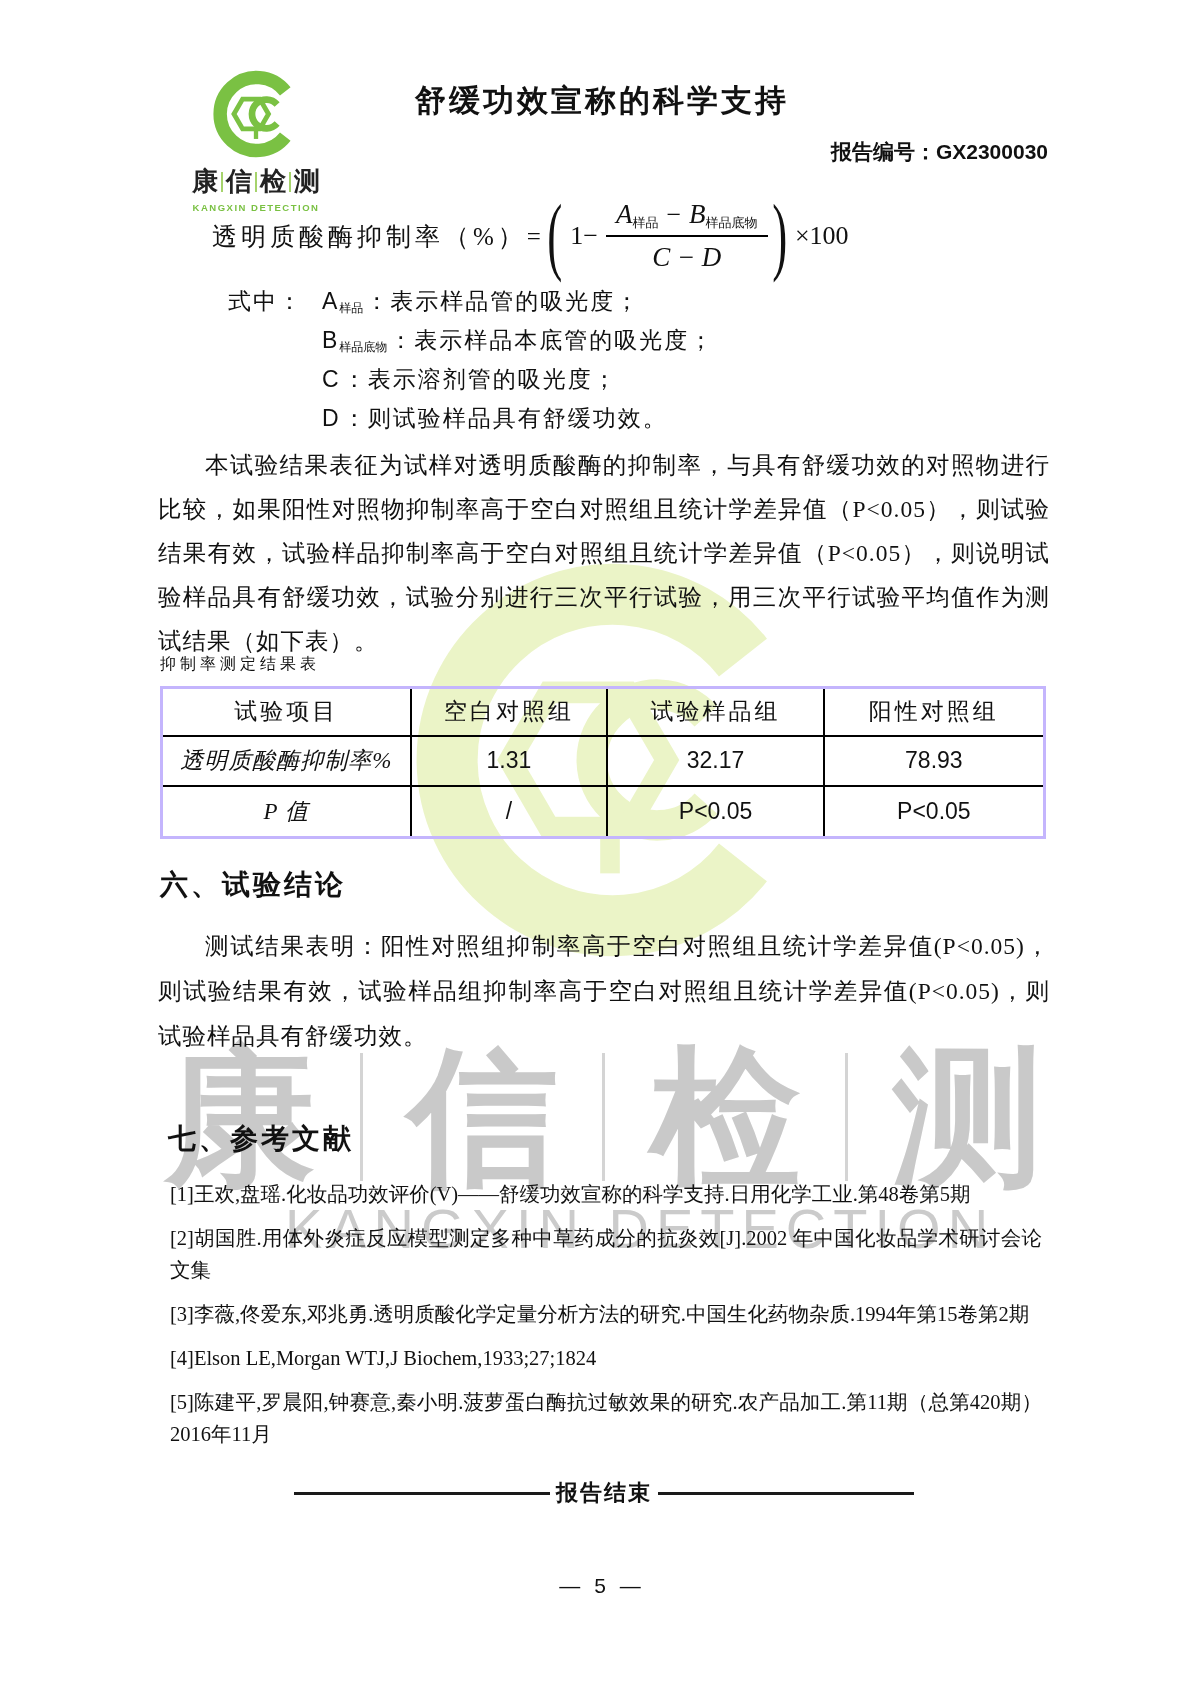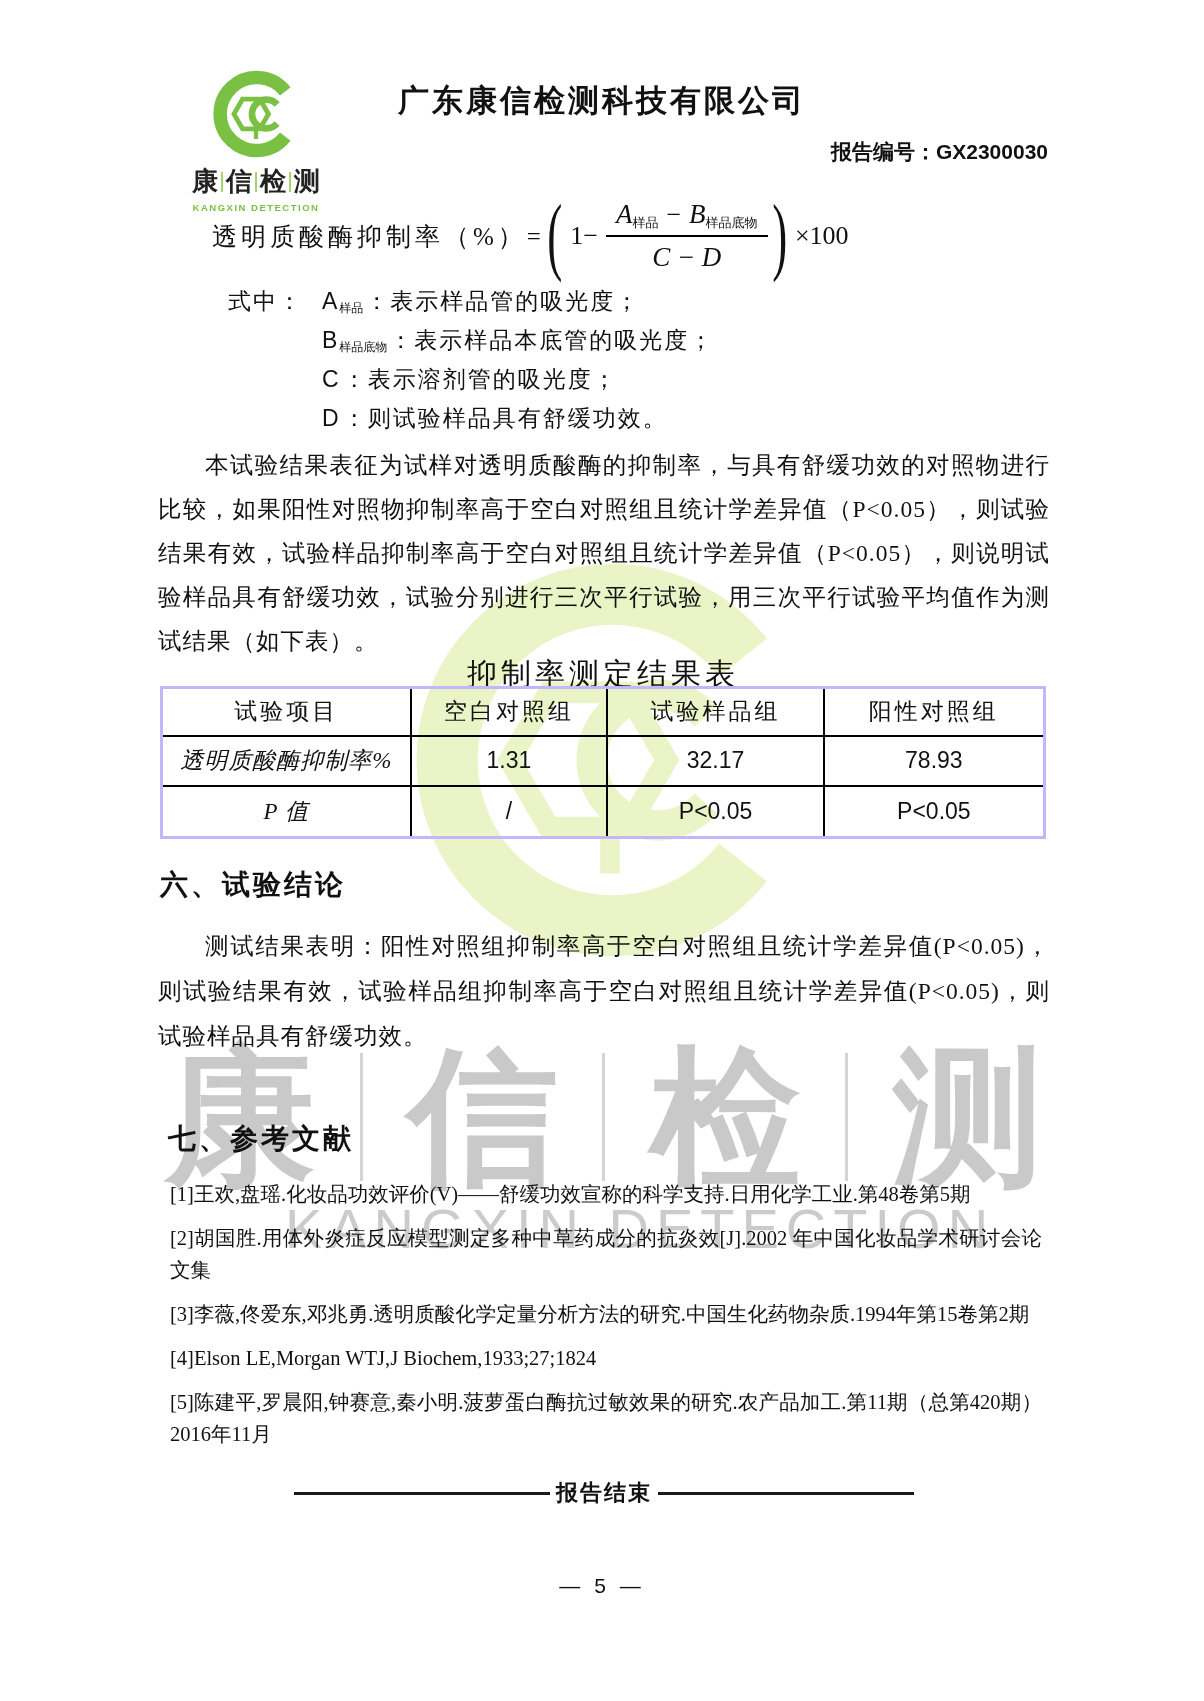--- a/index.html
+++ b/index.html
@@ -58,21 +58,21 @@
   .def-line { display:flex; align-items:baseline; height:39px; font-size:23px; letter-spacing:2px; }
   .def-prefix { display:inline-block; width:94px; }
   .def-symbol { font-family:"Liberation Sans","DejaVu Sans",sans-serif; font-size:23px; letter-spacing:0; }
   .def-sub { font-size:12px; position:relative; top:3px; letter-spacing:0; margin:0 2px; }
 
   
   .body-par { left:158px; top:443px; width:892px; font-size:23.5px; line-height:44px;
     text-align:justify; text-indent:2em; letter-spacing:1px; }
 
   
-  .tbl-title { left:160px; top:654px; width:886px; text-align:center; font-size:30px; letter-spacing:4px;font-family:Liberation Serif, serif; }
+  .tbl-title { left:160px; top:654px; width:886px; text-align:left; font-size:16px; letter-spacing:4px;font-family:Liberation Serif, serif; }
   .results { left:160px; top:686px; position:absolute; z-index:1; width:886px; border-collapse:collapse; }
   .results th, .results td { border:2px solid #000; text-align:center; font-weight:400; background:transparent; }
   .results { border:3px solid #c4b5fd; }
   .results th { height:48px; font-size:23px; letter-spacing:3px; }
   .results .row1 td { height:50px; }
   .results .row2 td { height:52px; }
   .results .lbl { font-style:italic; font-size:23px; letter-spacing:1px; }
   .results .val { font-family:Liberation Sans, sans-serif; font-size:23px; }
 
   
@@ -125,21 +125,21 @@
       <span class="sep"></span>
       <span>信</span>
       <span class="sep"></span>
       <span>检</span>
       <span class="sep"></span>
       <span>测</span>
     </div>
     <div class="logo-en">KANGXIN DETECTION</div>
   </div>
 
-  <h1 class="layer company-title">广东康信检测科技有限公司</h1>
+  <h1 class="layer company-title">舒缓功效宣称的科学支持</h1>
 
   <div class="layer report-no">
     <span>报告编号：</span><span class="rn">GX2300030</span>
   </div>
 
   <div class="layer formula">
     <span class="f-lhs">透明质酸酶抑制率（%）=</span>
     <span class="f-paren">(</span>
     <span class="f-one">1−</span>
     <span class="frac">

